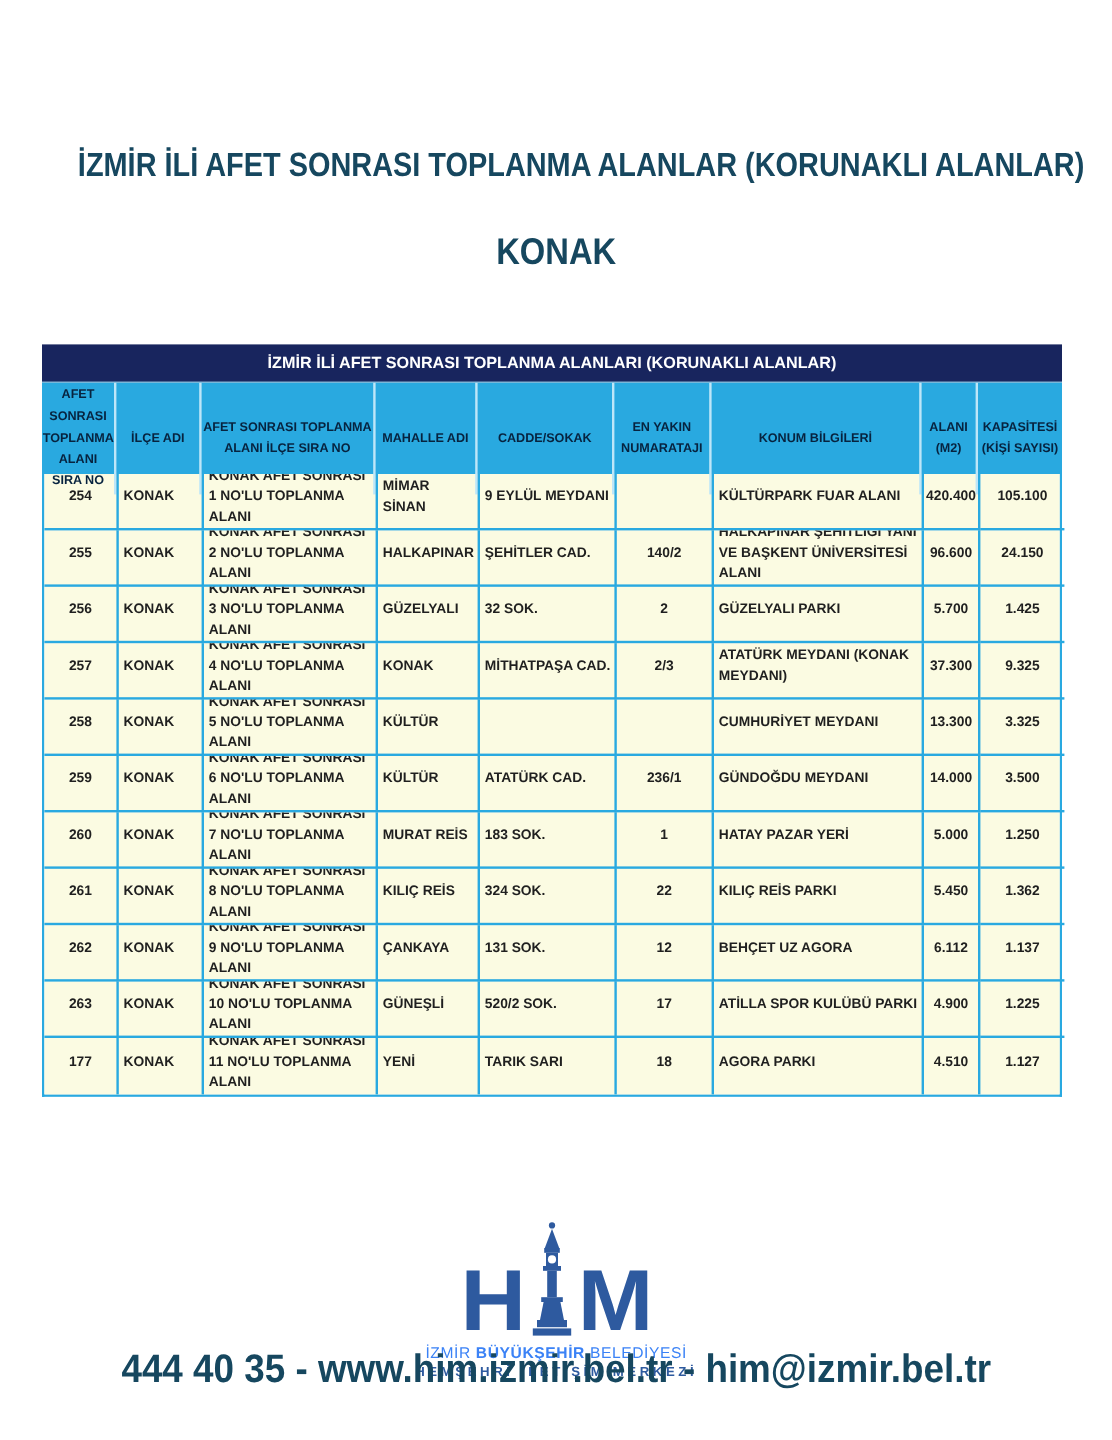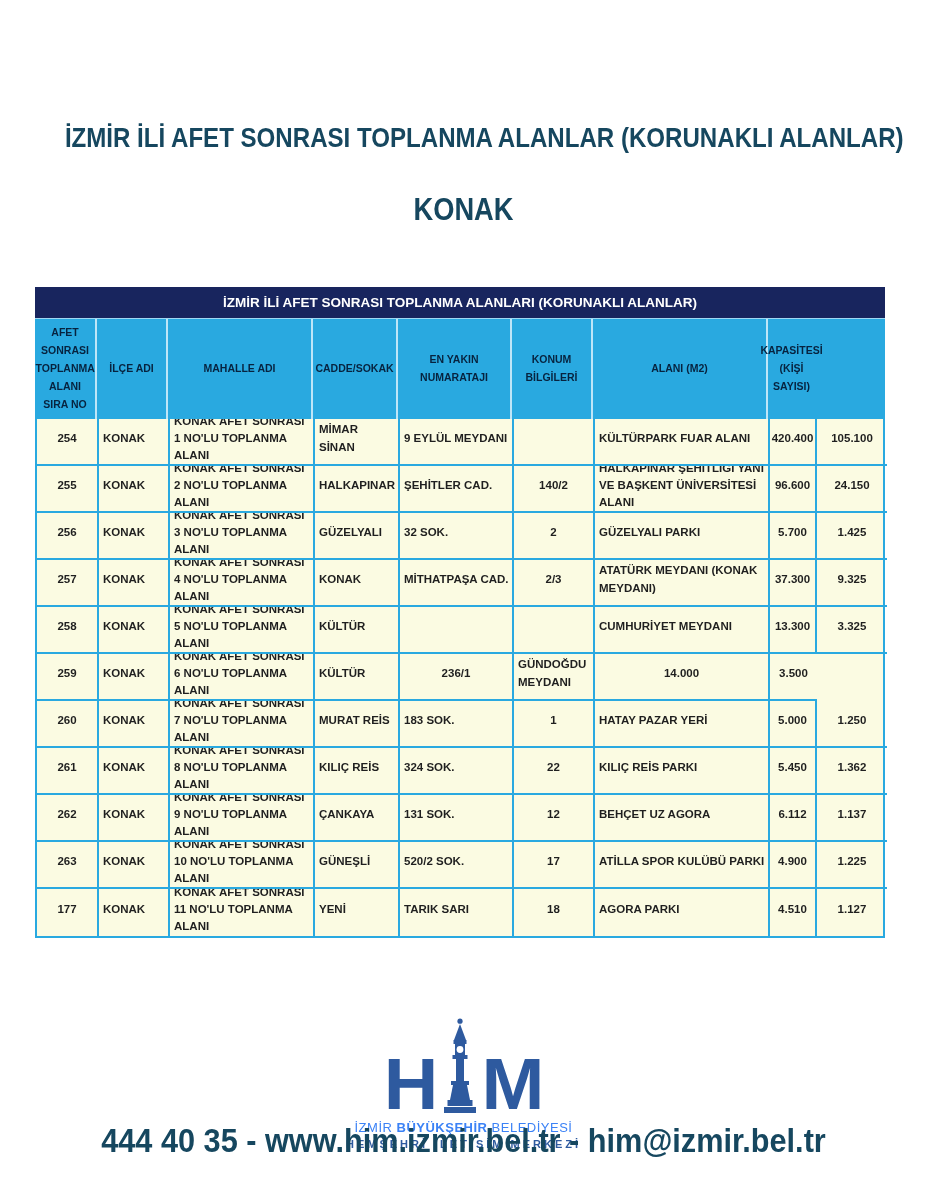--- a/index.html
+++ b/index.html
@@ -24,21 +24,21 @@
   .table-caption {
     height:32px; background:#18255E; color:#ffffff;
     display:flex; align-items:center; justify-content:center;
     font-size:13.5px; font-weight:bold;
     border-bottom:1px solid #9FD8F2;
   }
   .grid-row {
     display:grid;
     grid-template-columns:62px 71px 145px 85px 114px 81px 175px 47px 70px;
   }
-  .header-row { background:#29A9E0; height:100px; }
+  .header-row { background:#29A9E0; height:76px; }
   .hcell {
     color:#07233F; font-size:10.5px; font-weight:bold; text-align:center;
     display:flex; align-items:center; justify-content:center;
     line-height:1.7; padding:2px 1px;
   }
   .hcell:not(:last-child){ border-right:2px solid #BEE6F8; }
   .table-body { border:2px solid #29A9E0; border-top:none; }
   .body-row { background:#FBFBE2; height:47px; }
   .body-row:not(:last-child) .cell { border-bottom:2px solid #29A9E0; }
   .cell {
@@ -82,20 +82,21 @@
 <body>
 
 <div class="page-title">İZMİR İLİ AFET SONRASI TOPLANMA ALANLAR  (KORUNAKLI ALANLAR)</div>
 <div class="page-subtitle">KONAK</div>
 
 <div class="table-box">
   <div class="table-caption">İZMİR İLİ AFET SONRASI TOPLANMA ALANLARI (KORUNAKLI ALANLAR)</div>
   <div class="grid-row header-row">
     <div class="hcell">AFET SONRASI TOPLANMA ALANI SIRA NO</div>
     <div class="hcell">İLÇE ADI</div>
+    <div class="hcell">AFET SONRASI TOPLANMA ALANI İLÇE SIRA NO</div>
     <div class="hcell">MAHALLE ADI</div>
     <div class="hcell">CADDE/SOKAK</div>
     <div class="hcell">EN YAKIN NUMARATAJI</div>
     <div class="hcell">KONUM BİLGİLERİ</div>
     <div class="hcell">ALANI (M2)</div>
     <div class="hcell">KAPASİTESİ (KİŞİ SAYISI)</div>
   </div>
   <div class="table-body">
   <div class="grid-row body-row">
     <div class="cell al-c">254</div>
@@ -155,20 +156,21 @@
     <div class="cell al-l">CUMHURİYET MEYDANI</div>
     <div class="cell al-c">13.300</div>
     <div class="cell al-c">3.325</div>
   </div>
 
   <div class="grid-row body-row">
     <div class="cell al-c">259</div>
     <div class="cell al-l">KONAK</div>
     <div class="cell al-l">KONAK AFET SONRASI 6 NO'LU TOPLANMA ALANI</div>
     <div class="cell al-l">KÜLTÜR</div>
+    <div class="cell al-l">ATATÜRK CAD.</div>
     <div class="cell al-c">236/1</div>
     <div class="cell al-l">GÜNDOĞDU MEYDANI</div>
     <div class="cell al-c">14.000</div>
     <div class="cell al-c">3.500</div>
   </div>
 
   <div class="grid-row body-row">
     <div class="cell al-c">260</div>
     <div class="cell al-l">KONAK</div>
     <div class="cell al-l">KONAK AFET SONRASI 7 NO'LU TOPLANMA ALANI</div>

